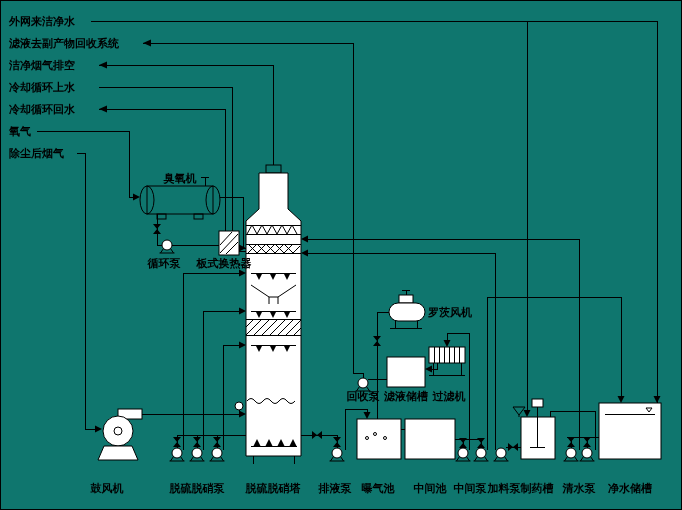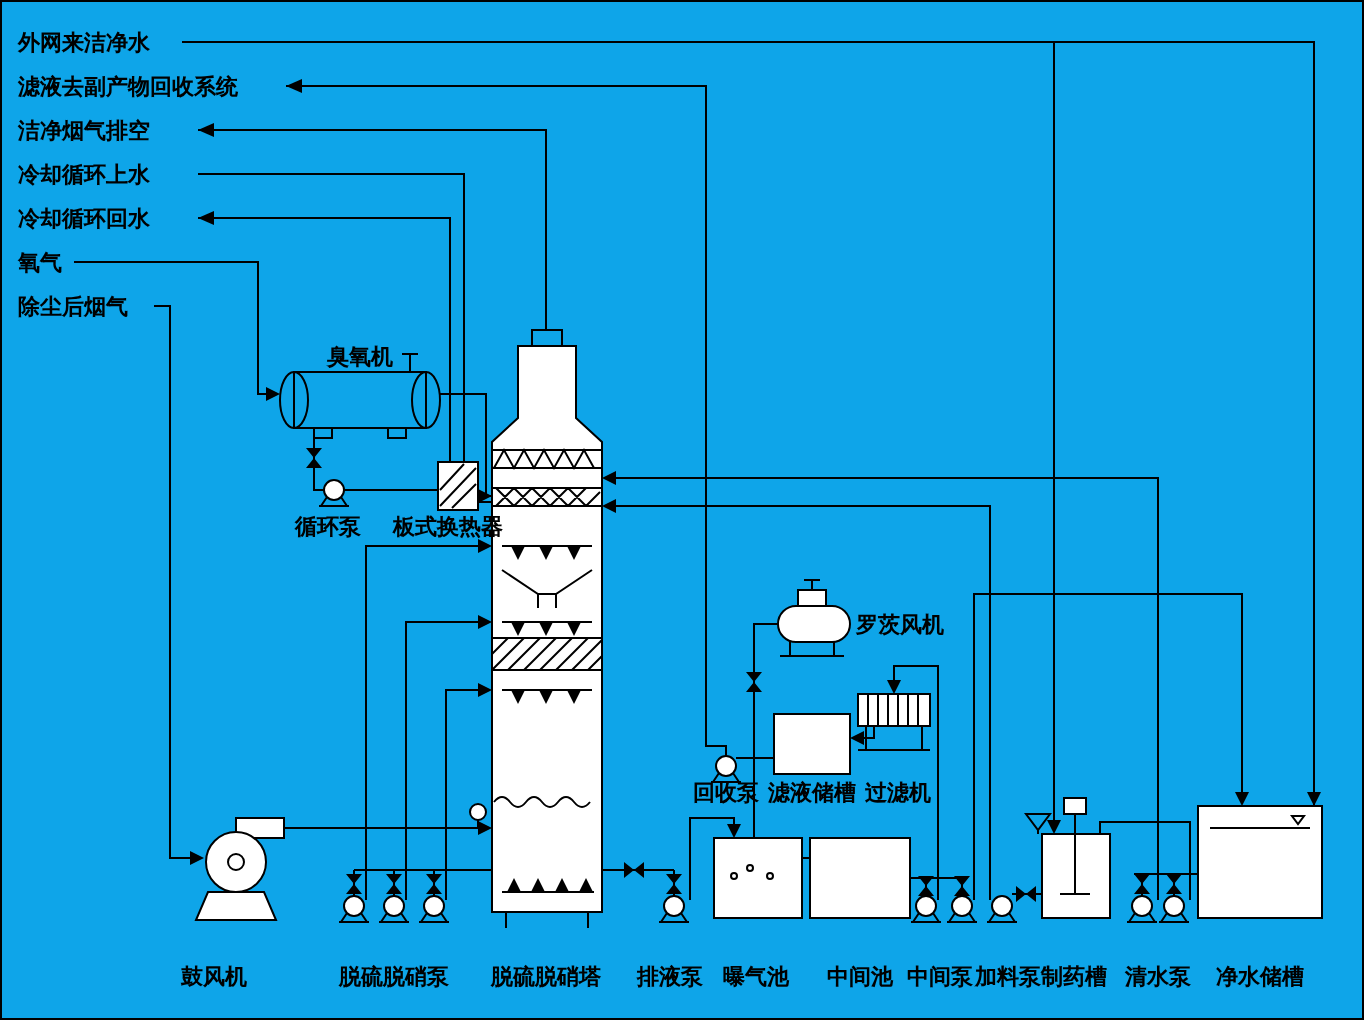--- a/index.html
+++ b/index.html
@@ -1,19 +1,19 @@
 <!DOCTYPE html>
 <html><head>
 <meta charset="utf-8">
 <style>
   html,body{margin:0;padding:0;background:#e8e8e8;}
   .canvas{
     position:relative;
     width:682px;height:510px;
-    background:#0ea5e9;
+    background:#0f766e;
     border:1px solid #000;
     box-sizing:border-box;
     font-family:"DejaVu Sans",sans-serif;
     overflow:hidden;
   }
   svg{position:absolute;left:0;top:0;}
   .pipe{stroke:#000;stroke-width:1;fill:none;shape-rendering:crispEdges;}
   .shape{stroke:#000;stroke-width:1;fill:none;}
   .shapew{stroke:#000;stroke-width:1;fill:#fff;}
   .fillb{fill:#000;stroke:none;}

